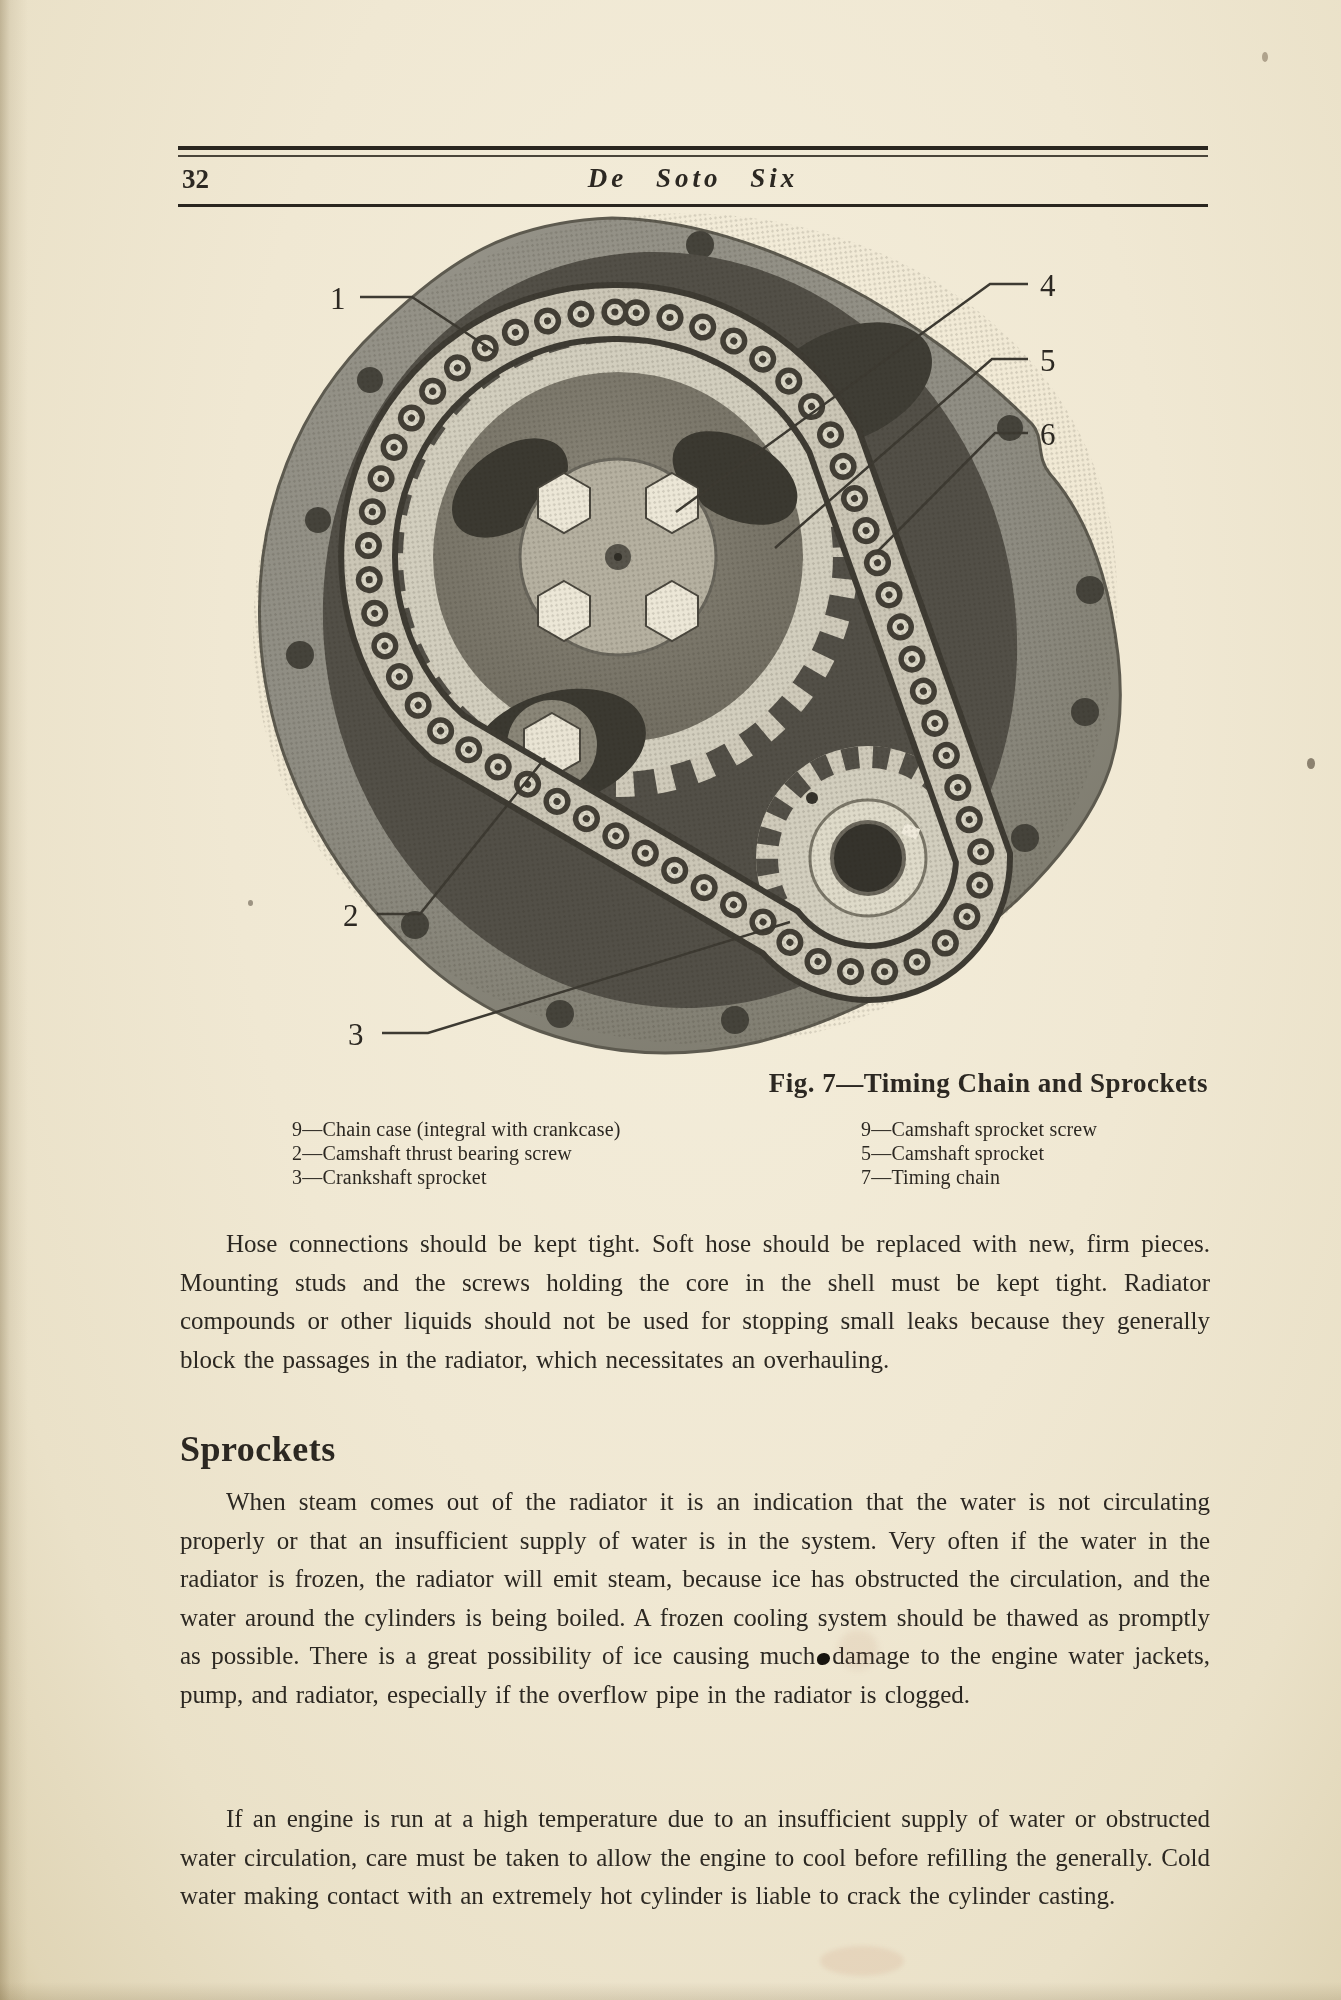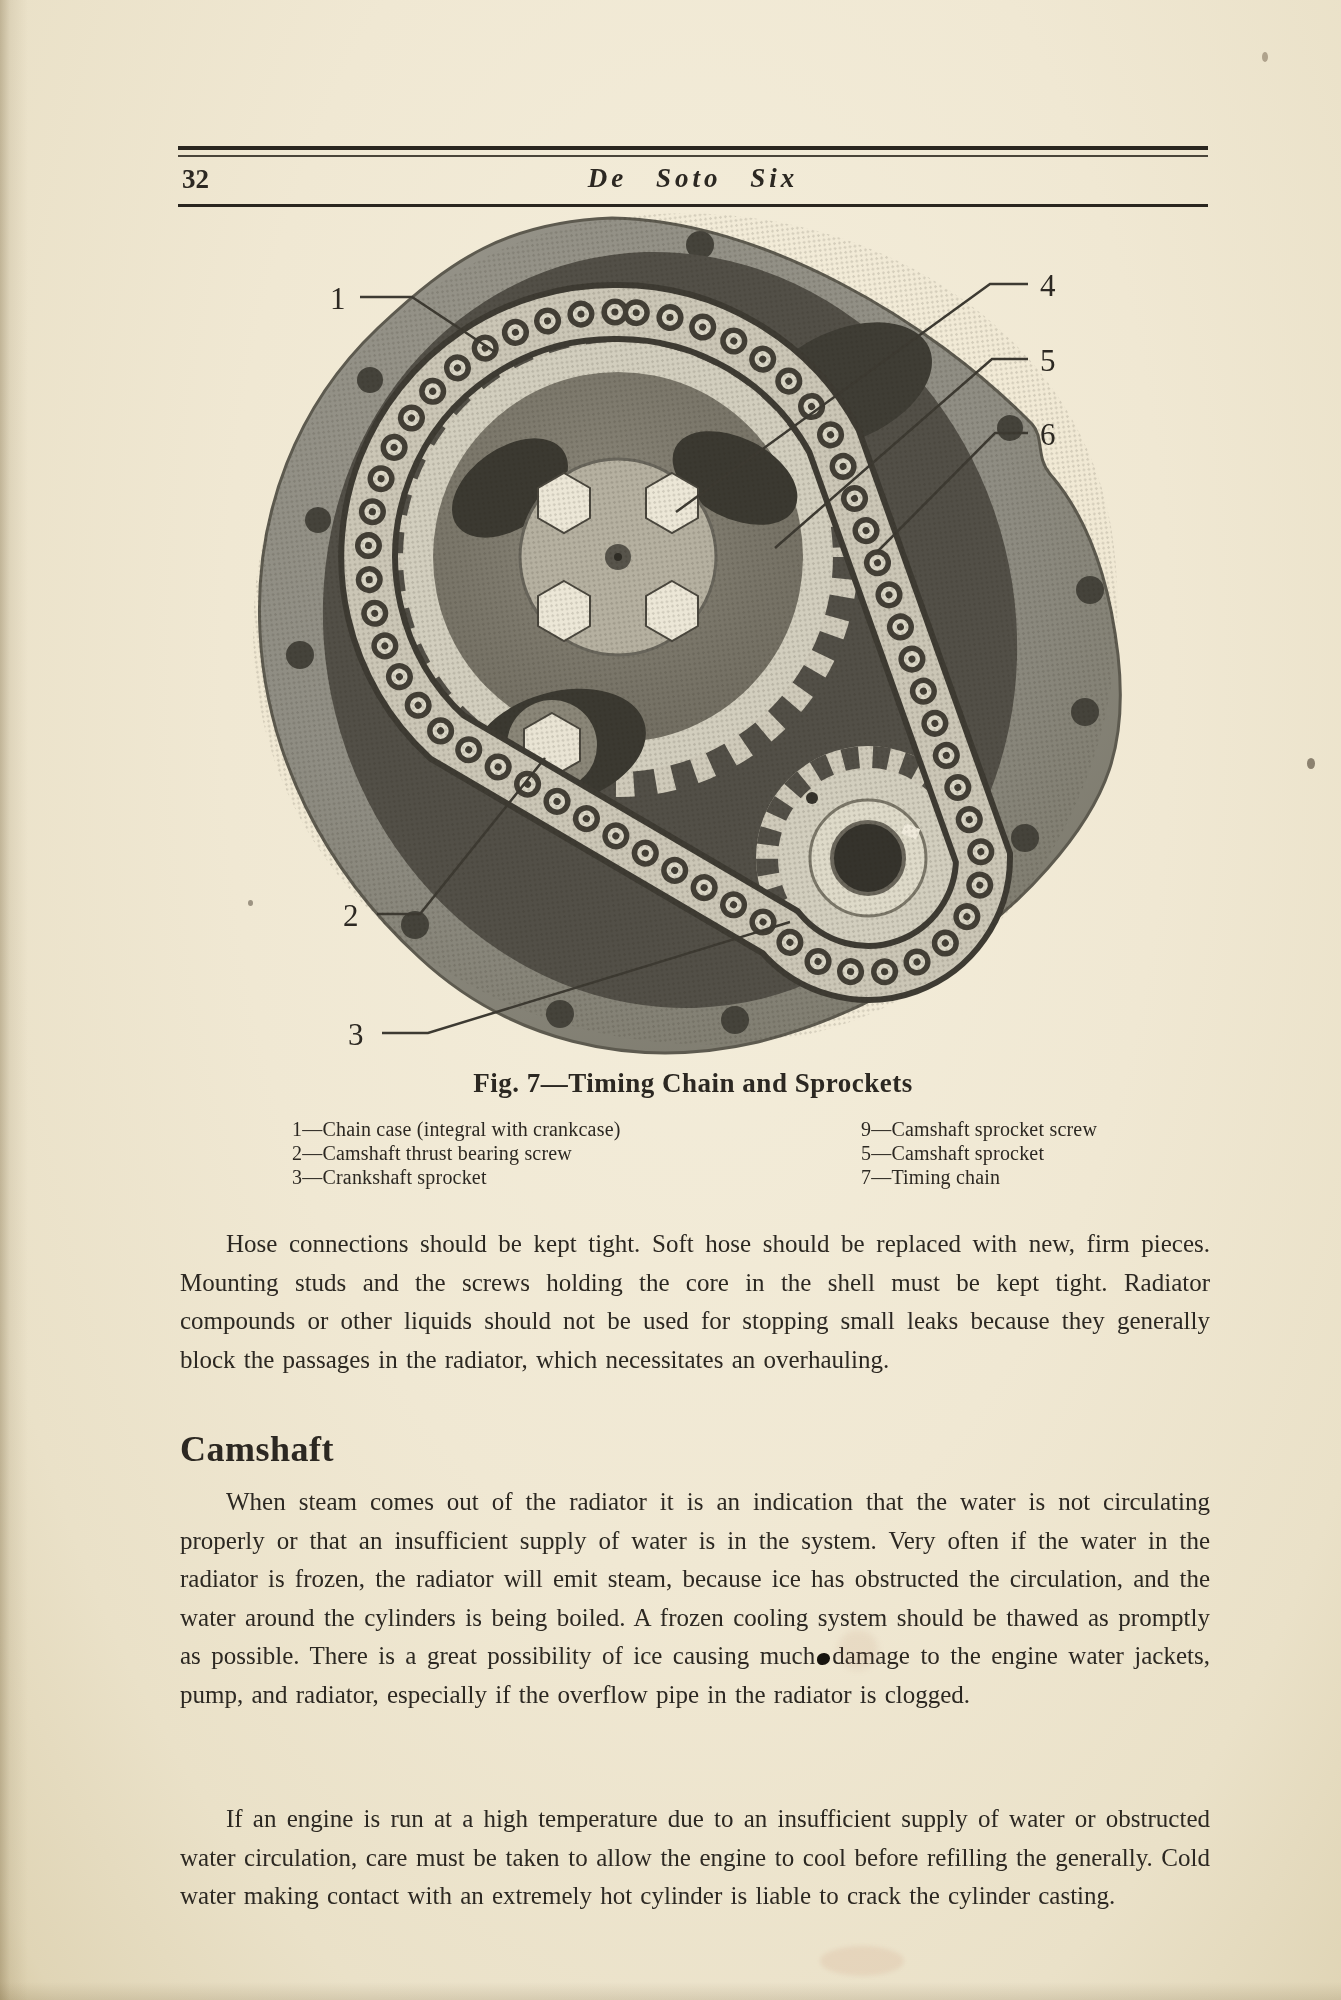--- a/index.html
+++ b/index.html
@@ -17,21 +17,21 @@
   #rule-b{top:155px;height:2px;background:#4a453a;}
   #rule-c{top:204px;height:3px;}
   .pageno{position:absolute;left:182px;top:164px;font-size:27px;font-weight:700;}
   .htitle{position:absolute;left:178px;top:163px;width:1030px;text-align:center;
     font-style:italic;font-weight:700;font-size:27px;letter-spacing:4px;word-spacing:18px;}
   .figwrap{position:absolute;left:0;top:205px;width:1341px;height:860px;}
   .halftone{position:absolute;left:253px;top:212px;width:868px;height:836px;pointer-events:none;
     border-radius:48% 52% 46% 54% / 50% 46% 54% 50%;
     background-image:radial-gradient(rgba(35,30,22,.14) 1px, transparent 1.5px);
     background-size:5px 5px;transform:rotate(-7deg);}
-  .caption{position:absolute;left:178px;top:1068px;width:1030px;text-align:center;
+  .caption{position:absolute;left:178px;top:1068px;width:1030px;text-align:right;
     font-weight:700;font-size:27px;letter-spacing:.5px;}
   .legend{position:absolute;font-size:20px;line-height:24px;letter-spacing:.2px;}
   #legend-left{left:292px;top:1117px;}
   #legend-right{left:861px;top:1117px;}
   .para{position:absolute;left:180px;width:1030px;text-align:justify;
     font-size:25px;line-height:38.5px;word-spacing:2px;}
   .indent{text-indent:46px;}
   #para1{top:1200px;}
   .sechead{position:absolute;left:180px;top:1398px;font-size:36px;font-weight:700;letter-spacing:.5px;}
   #para2{top:1458px;}
@@ -156,33 +156,33 @@
         <text x="1040" y="296">4</text>
         <text x="1040" y="371">5</text>
         <text x="1040" y="445">6</text>
       </g>
     </svg>
   </div>
   <div class="halftone"></div>
 
   <div class="caption">Fig. 7—Timing Chain and Sprockets</div>
   <div id="legend-left" class="legend">
-    <div>1—Chain case (integral with crankcase)</div>
+    <div>9—Chain case (integral with crankcase)</div>
     <div>2—Camshaft thrust bearing screw</div>
     <div>3—Crankshaft sprocket</div>
   </div>
   <div id="legend-right" class="legend">
     <div>9—Camshaft sprocket screw</div>
     <div>5—Camshaft sprocket</div>
     <div>7—Timing chain</div>
   </div>
 
   <p id="para1" class="para indent">Hose connections should be kept tight.  Soft hose should be replaced with new, firm pieces.  Mounting studs and the screws holding the core in the shell must be kept tight.  Radiator compounds or other liquids should not be used for stopping small leaks because they generally block the passages in the radiator, which necessitates an overhauling.</p>
 
-  <h2 class="sechead">Camshaft</h2>
+  <h2 class="sechead">Sprockets</h2>
 
   <p id="para2" class="para indent"><span>When steam comes out of the radiator it is an indication that the water is not circulating properly or that an insufficient supply of water is in the system.  Very often if the water in the radiator is frozen, the radiator will emit steam, because ice has obstructed the circulation, and the water around the cylinders is being boiled.  A frozen cooling system should be thawed as promptly as possible.  There is a great possibility of ice causing much</span><span class="blot"></span><span>damage to the engine water jackets, pump, and radiator, especially if the overflow pipe in the radiator is clogged.</span></p>
 
   <p id="para3" class="para indent">If an engine is run at a high temperature due to an insufficient supply of water or obstructed water circulation, care must be taken to allow the engine to cool before refilling the generally.  Cold water making contact with an extremely hot cylinder is liable to crack the cylinder casting.</p>
 
   <div id="stain1" class="stain"></div>
   <div id="stain2" class="stain"></div>
   <div id="stain3" class="stain"></div>
   <div id="stain4" class="stain"></div>
   <div id="stain5" class="stain"></div>

